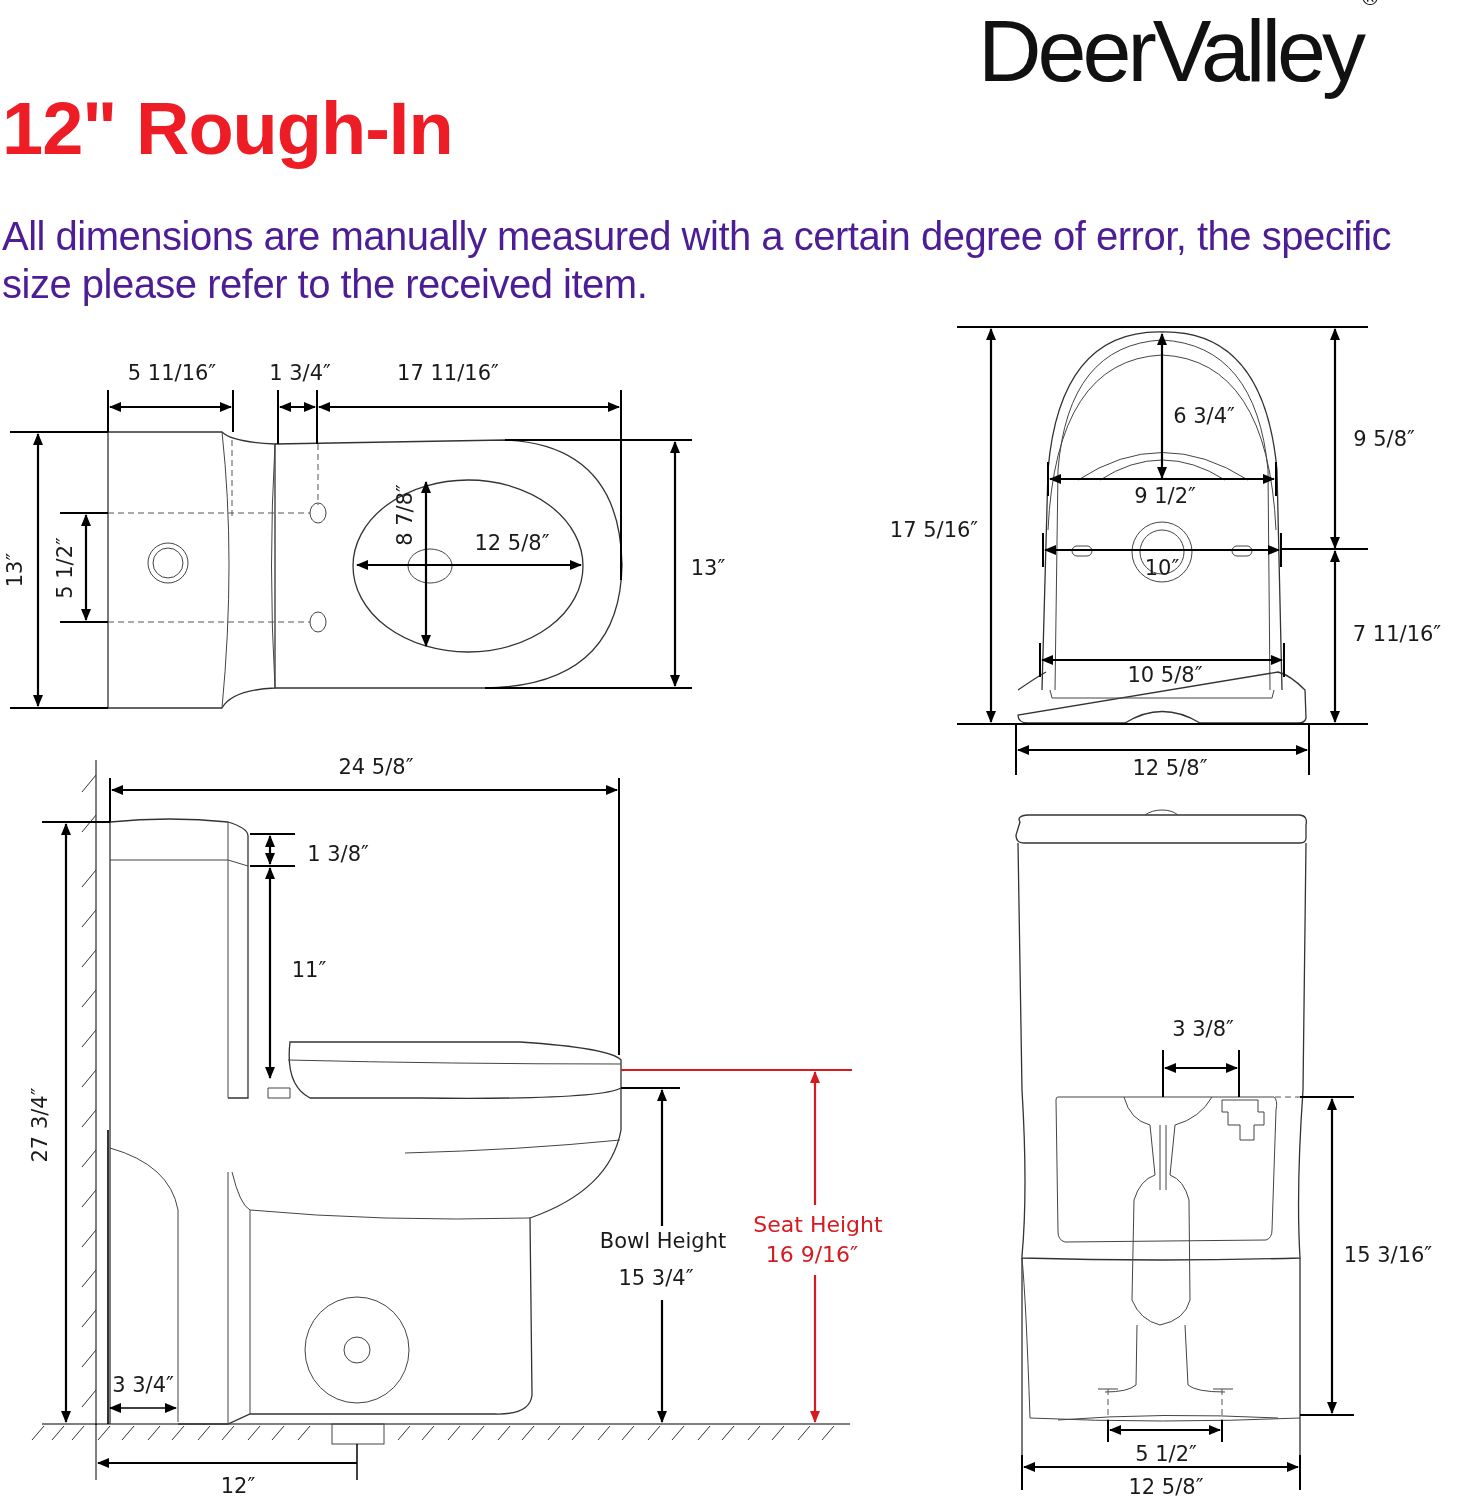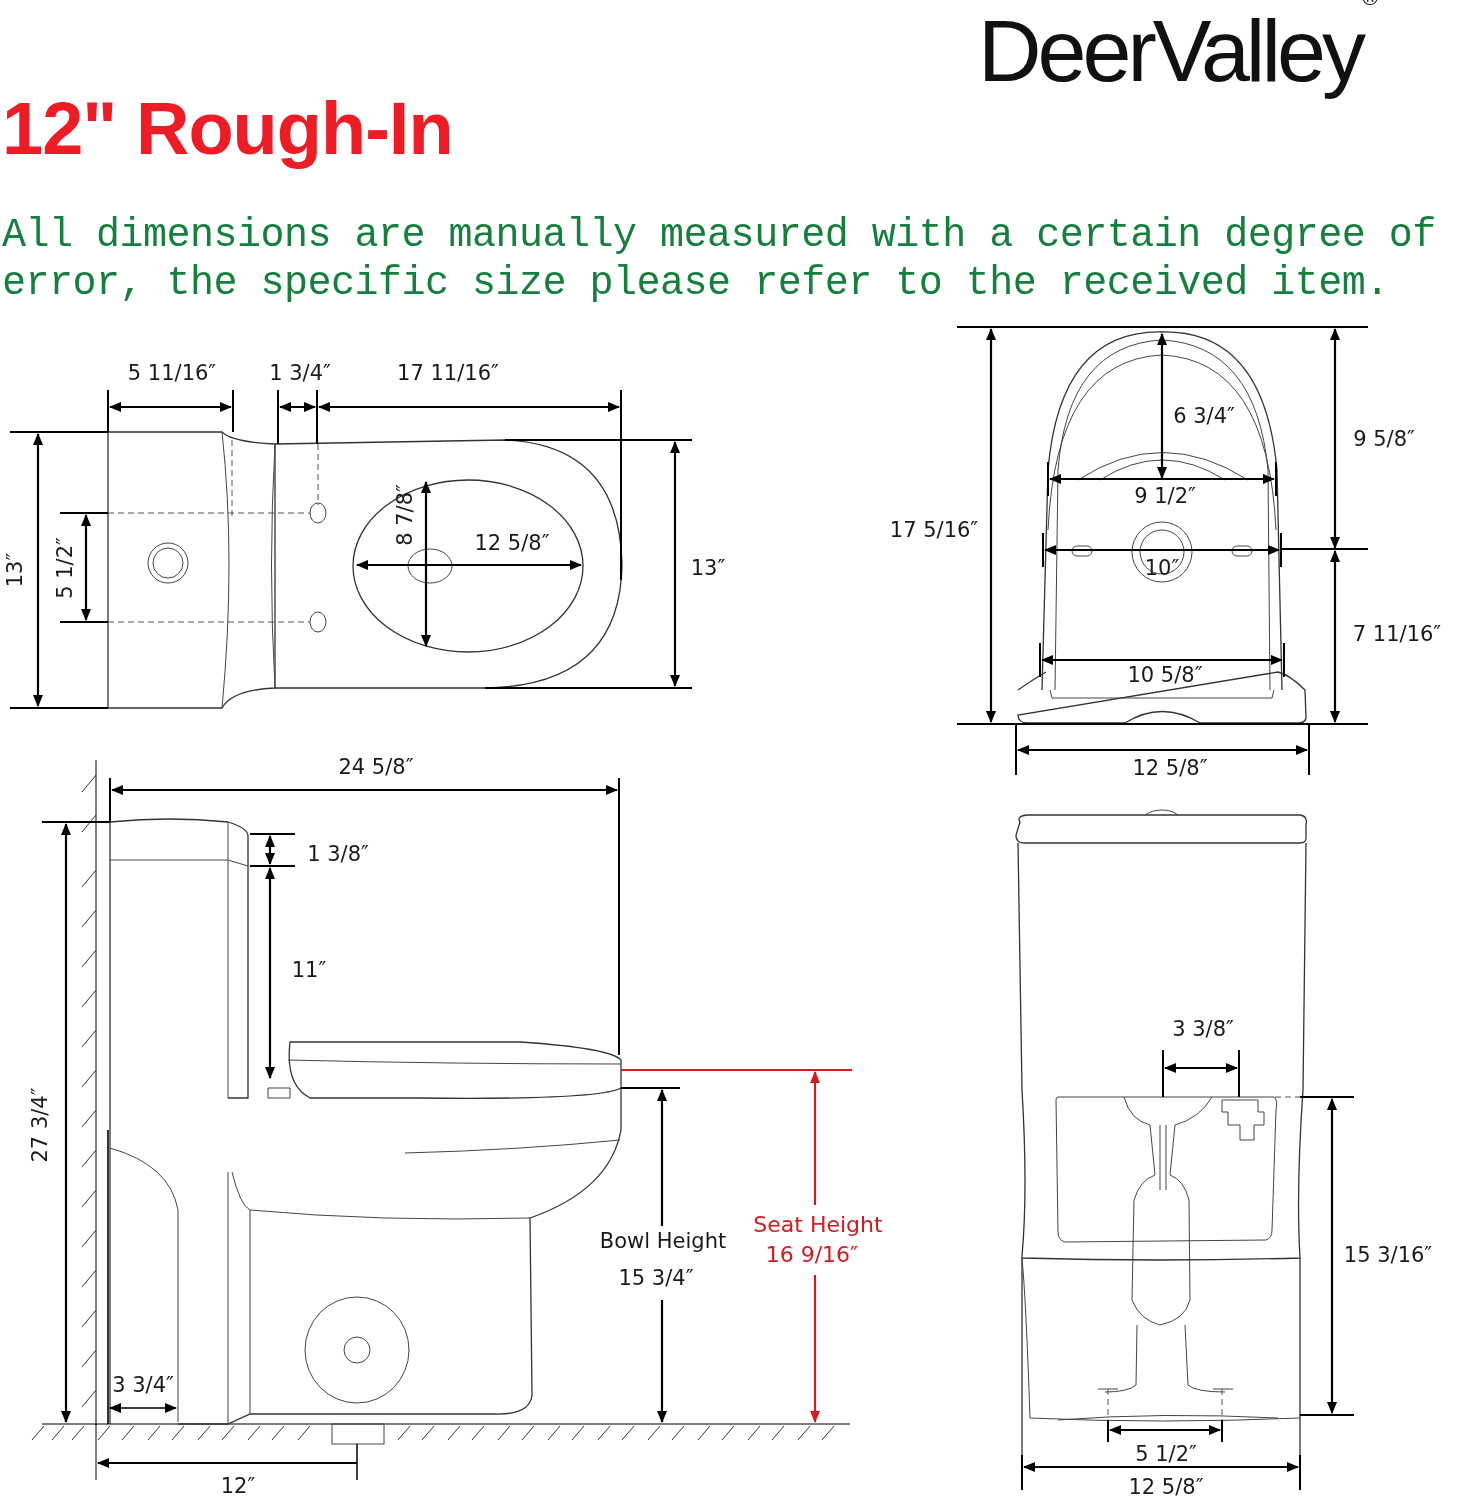--- a/index.html
+++ b/index.html
@@ -1,20 +1,20 @@
 <!DOCTYPE html>
 <html><head>
   <meta charset="utf-8">
   <style>
     html, body { margin: 0; padding: 0; background: #ffffff; }
     body { width: 1461px; height: 1500px; position: relative; overflow: hidden; font-family: "Liberation Sans", "DejaVu Sans", sans-serif; }
     .brand { position: absolute; left: 978px; top: 0px; font-size: 88px; font-weight: 400; letter-spacing: -4px; color: #111; font-family: "Liberation Sans", sans-serif; }
     .brand sup { font-size: 22px; position: relative; top: -46px; letter-spacing: 0; }
     .title { position: absolute; left: 2px; top: 86px; font-size: 74px; font-weight: 700; color: #ee1c25; font-family: "Liberation Sans", sans-serif; letter-spacing: -1px; }
-    .note { position: absolute; left: 2px; top: 212px; font-size: 40px; line-height: 48px; color: #15803d; width: 1460px; font-family: Liberation Mono, monospace; letter-spacing: -0.5px; }
+    .note { position: absolute; left: 2px; top: 212px; font-size: 40px; line-height: 48px; color: #4c1d95; width: 1460px; font-family: Liberation Sans, sans-serif; letter-spacing: -0.5px; }
     svg.drawing { position: absolute; left: 0; top: 0; }
     .dim { font-family: "DejaVu Sans", sans-serif; font-size: 21px; fill: #1a1a1a; }
     .dim-red { font-family: "DejaVu Sans", sans-serif; font-size: 22px; fill: #d71920; }
     .outline { fill: none; stroke: #333; stroke-width: 1.3; }
     .thin { fill: none; stroke: #444; stroke-width: 1; }
     .dash { fill: none; stroke: #555; stroke-width: 1; stroke-dasharray: 6 4; }
     .dimline { stroke: #000; stroke-width: 2.2; fill: none; }
     .ext { stroke: #000; stroke-width: 2; fill: none; }
     .red { stroke: #d71920; stroke-width: 2.2; fill: none; }
     .hatch { stroke: #333; stroke-width: 1; }

